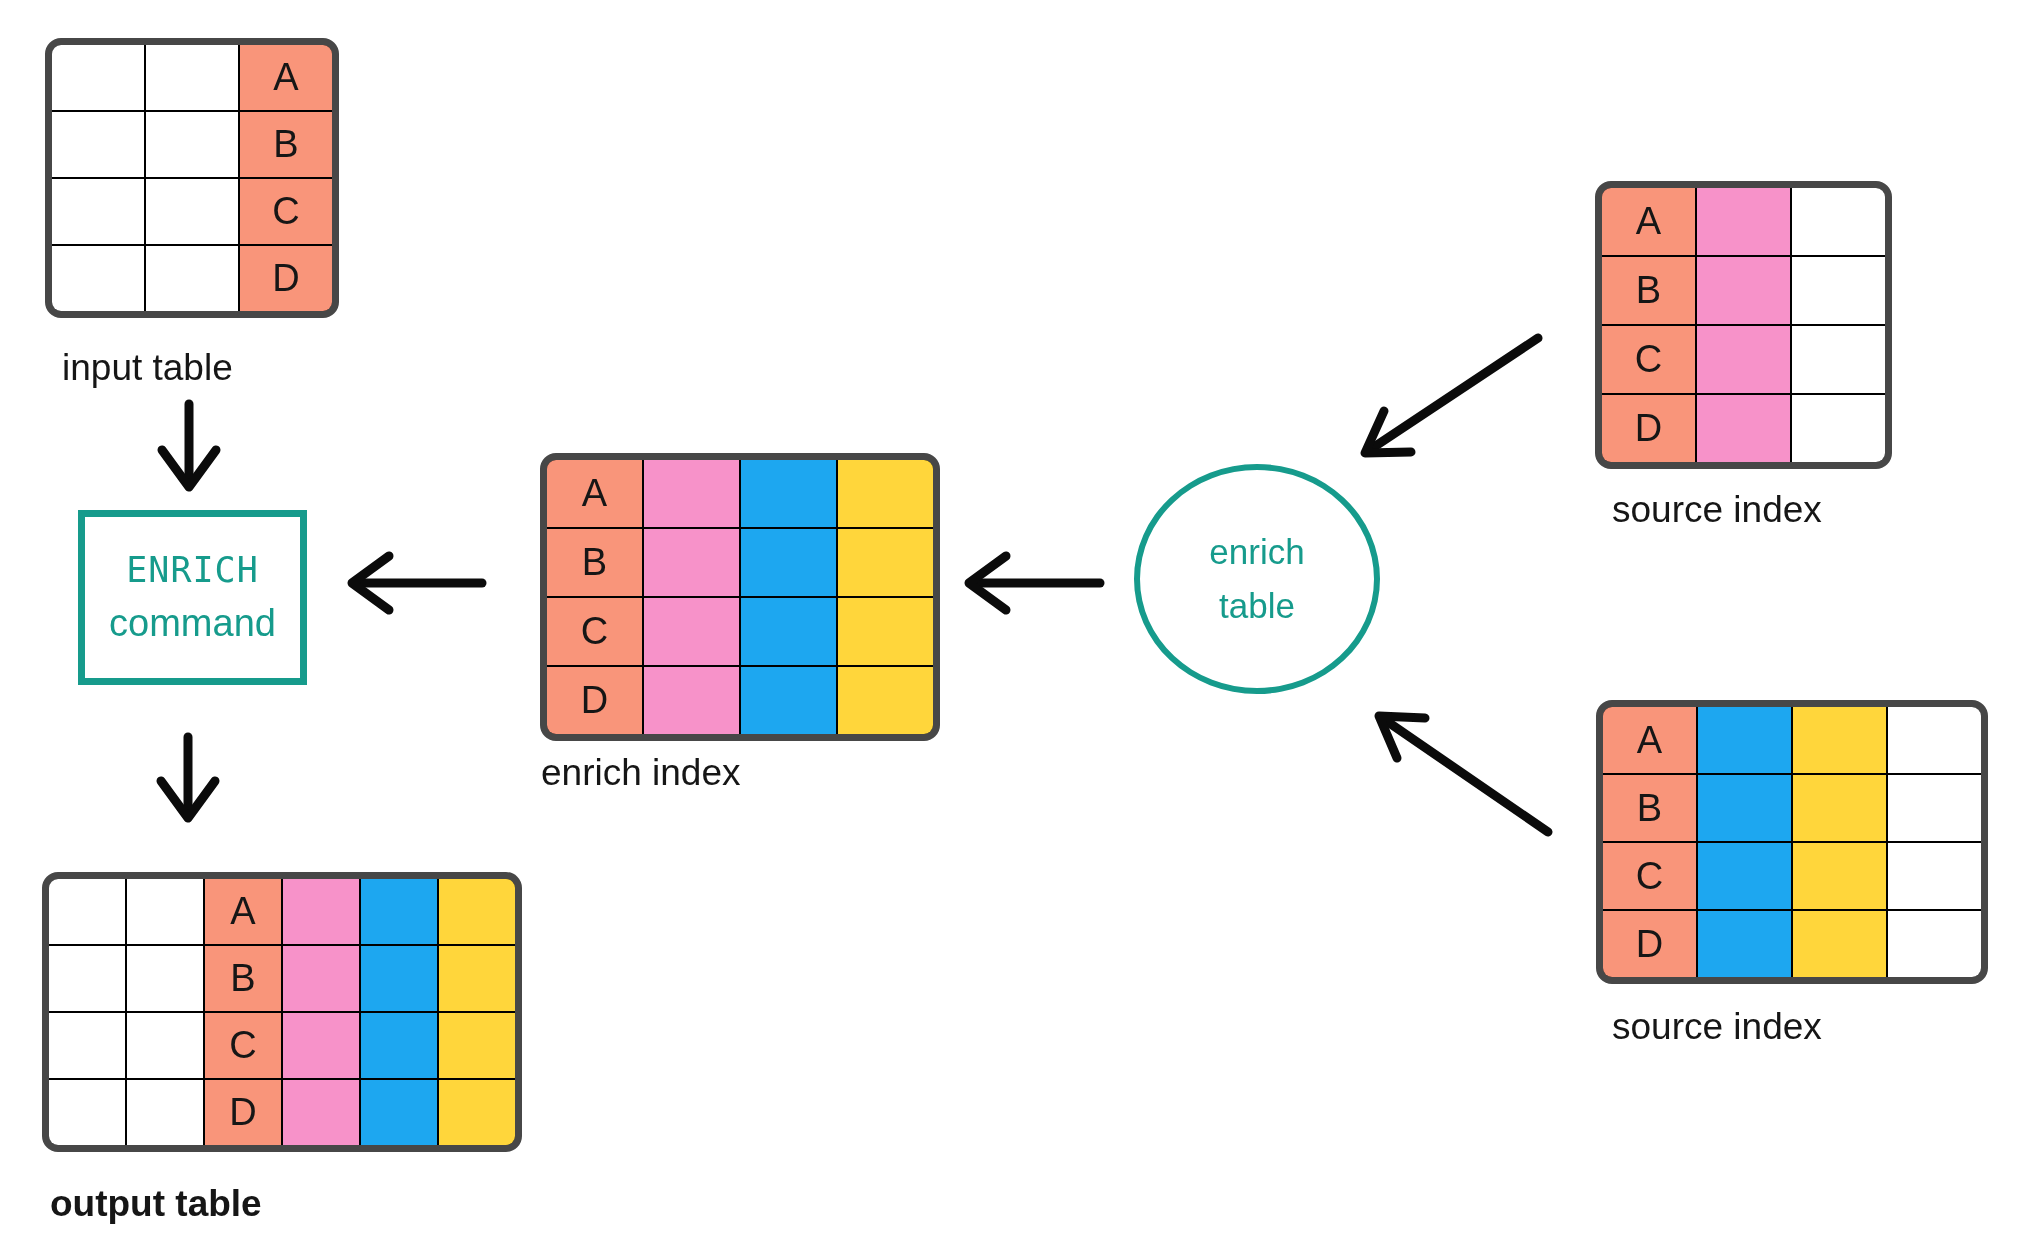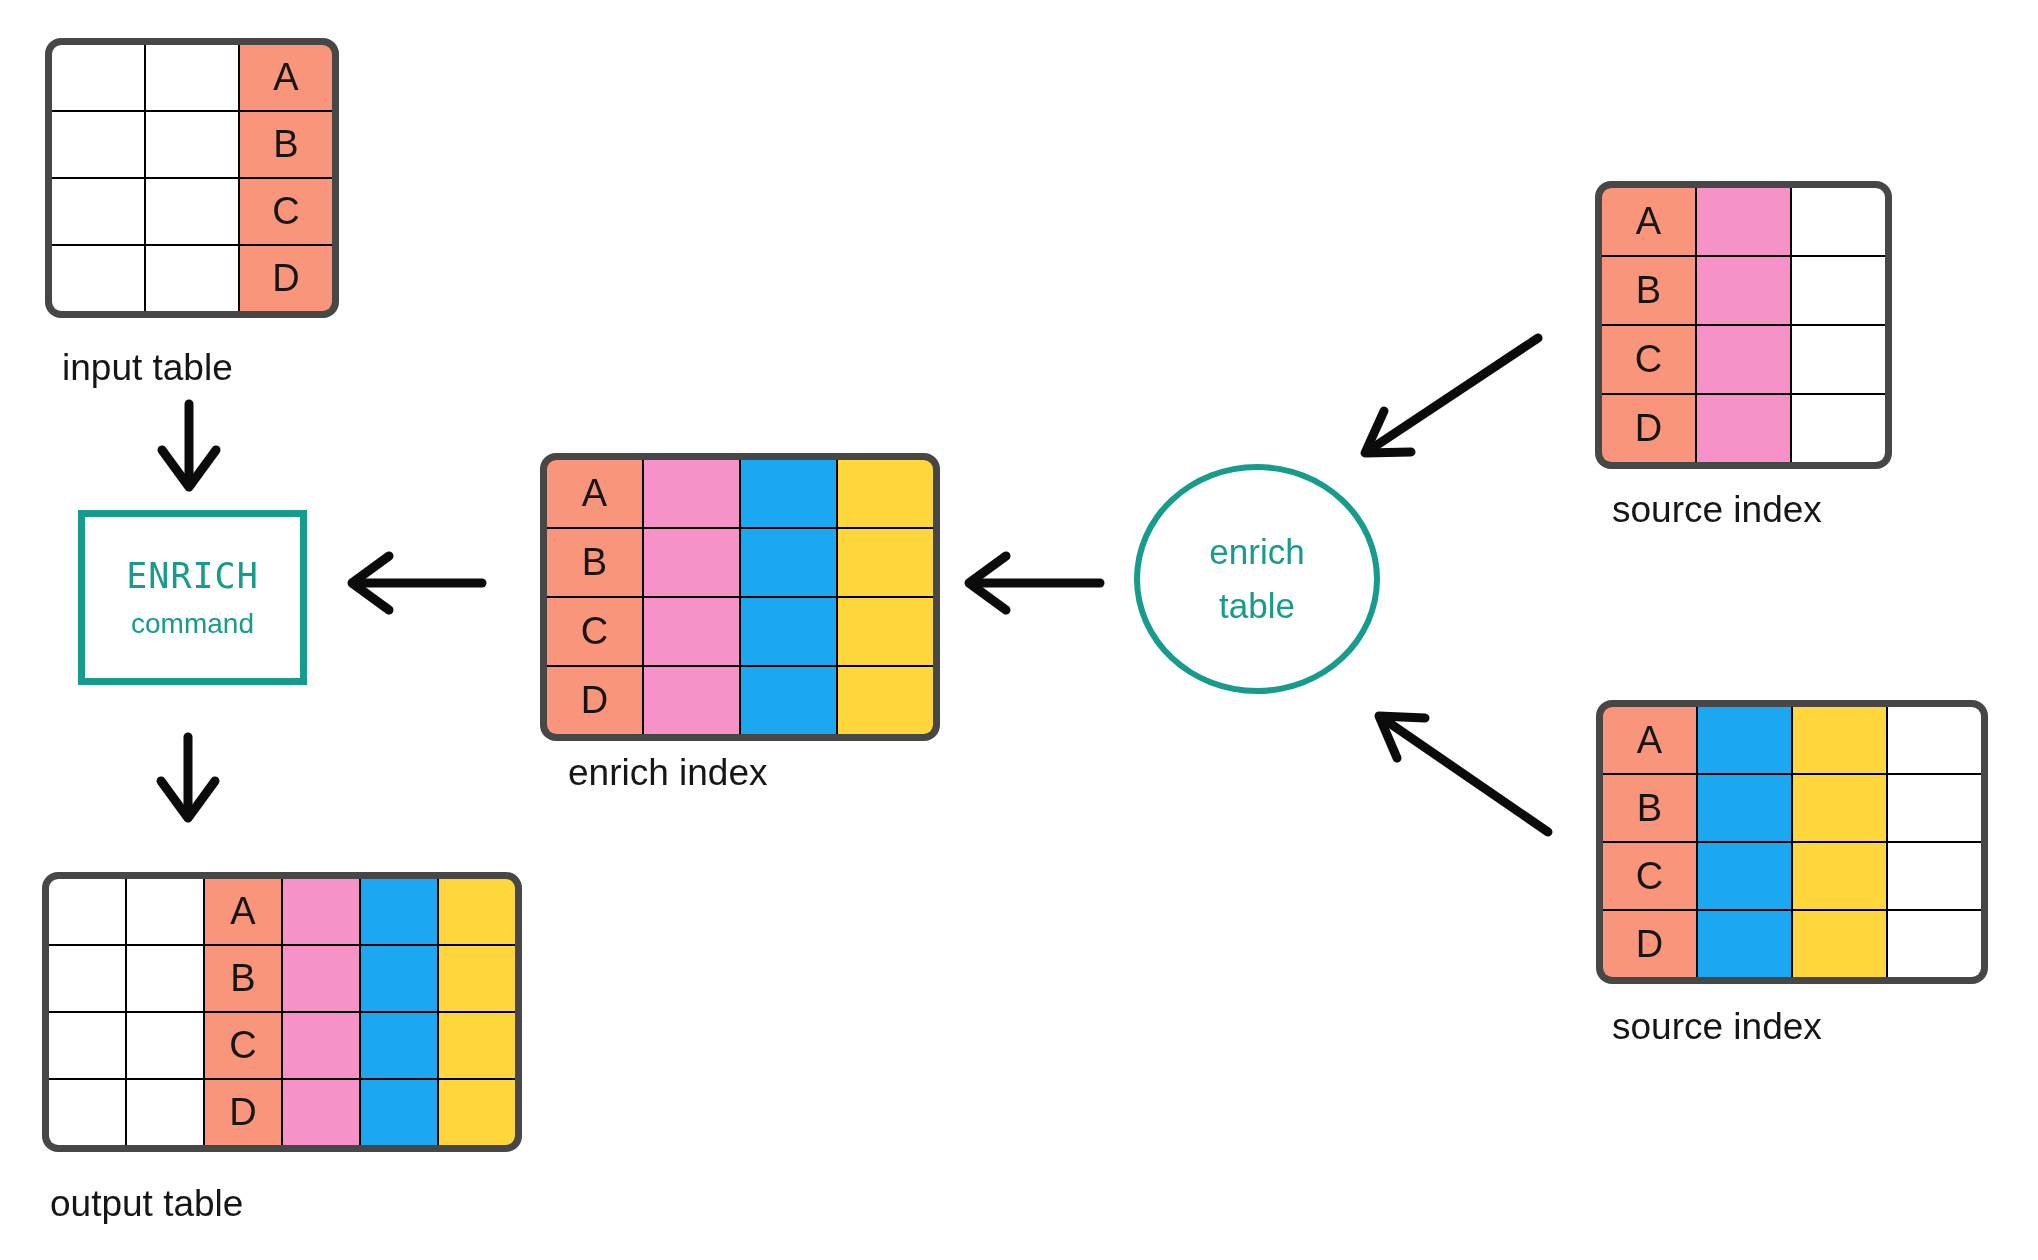--- a/index.html
+++ b/index.html
@@ -22,36 +22,36 @@
   .c-yellow { background:var(--yellow); }
 
   #tbl-input   { left:45px;   top:38px;  grid-template-columns:repeat(3,92px); grid-auto-rows:65px; }
   #tbl-enrich  { left:540px;  top:453px; grid-template-columns:repeat(4,95px); grid-auto-rows:67px; }
   #tbl-src-top { left:1595px; top:181px; grid-template-columns:repeat(3,93px); grid-auto-rows:67px; }
   #tbl-src-bot { left:1596px; top:700px; grid-template-columns:repeat(4,93px); grid-auto-rows:66px; }
   #tbl-output  { left:42px;   top:872px; grid-template-columns:repeat(6,76px); grid-auto-rows:65px; }
 
   .lbl { position:absolute; font-size:37px; color:#161616; white-space:nowrap; }
   #lbl-input        { left:62px;   top:347px; }
-  #lbl-enrich-index { left:568px;  top:752px; }
+  #lbl-enrich-index { left:541px;  top:752px; }
   #lbl-src-top      { left:1612px; top:489px; }
   #lbl-src-bot      { left:1612px; top:1006px; }
-  #lbl-output       { left:50px;   top:1183px; }
+  #lbl-output       { left:50px;   top:1183px;font-weight:bold; }
 
   #enrich-command-box {
     position:absolute; left:78px; top:510px; width:229px; height:175px;
     border:7px solid var(--teal); box-sizing:border-box; background:#fff;
     display:flex; flex-direction:column; align-items:center; justify-content:center;
     gap:12px; color:var(--teal); text-align:center;
   }
   #enrich-command-box .mono {
     font-family:"DejaVu Sans Mono","Liberation Mono",monospace;
     font-size:35px; letter-spacing:1px;
   }
-  #enrich-command-box .sans { font-size:28px; }
+  #enrich-command-box .sans { font-size:38px; }
 
   #enrich-policy-circle {
     position:absolute; left:1134px; top:464px; width:246px; height:230px;
     border:6px solid var(--teal); border-radius:50%; box-sizing:border-box; background:#fff;
     display:flex; flex-direction:column; align-items:center; justify-content:center;
     color:var(--teal); font-size:35px; line-height:1.55; text-align:center;
   }
 
   #arrow-layer { position:absolute; left:0; top:0; width:2038px; height:1260px; pointer-events:none; }
   .arrow { stroke:#0b0b0b; stroke-width:9; fill:none; stroke-linecap:round; stroke-linejoin:round; }

